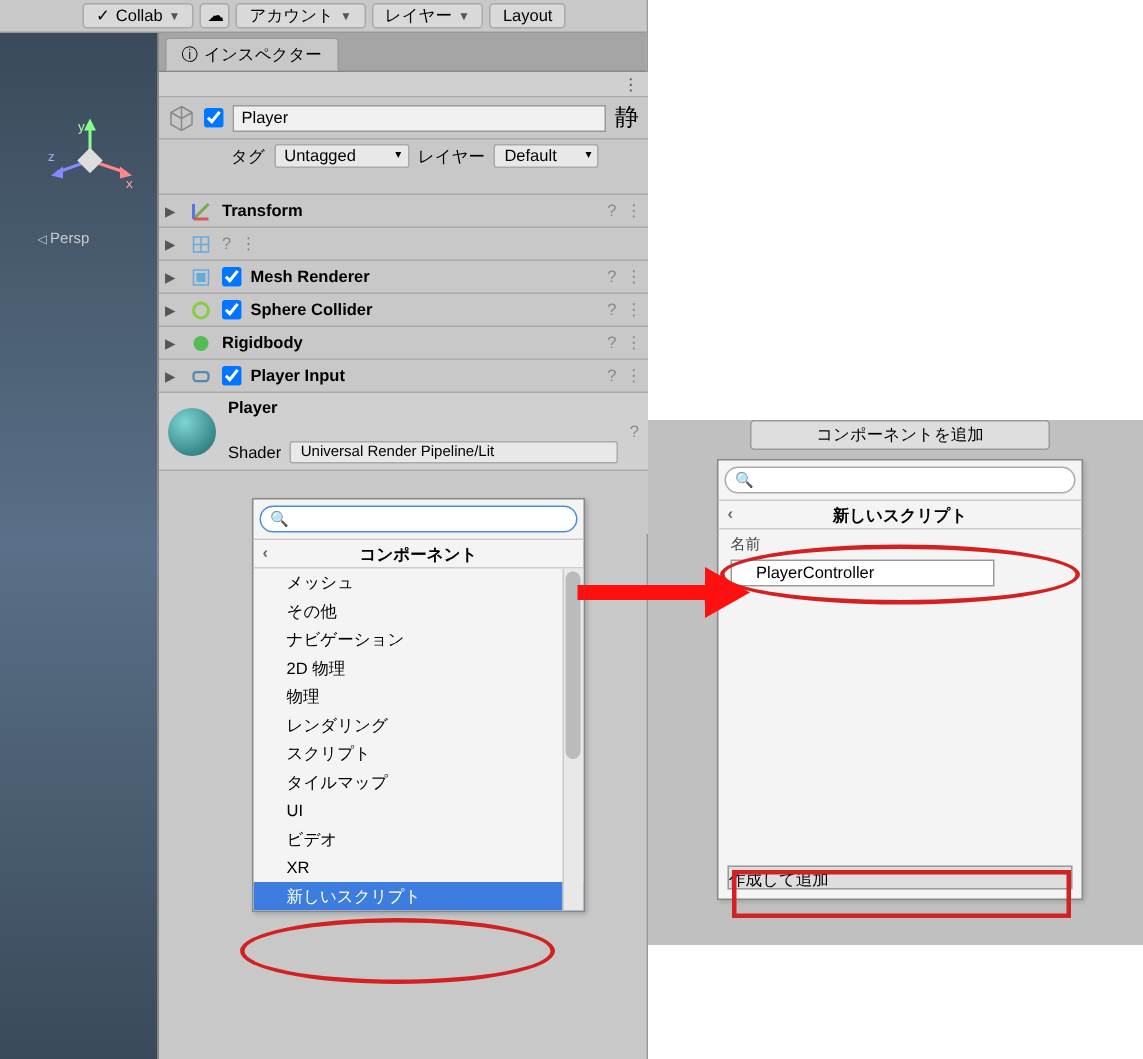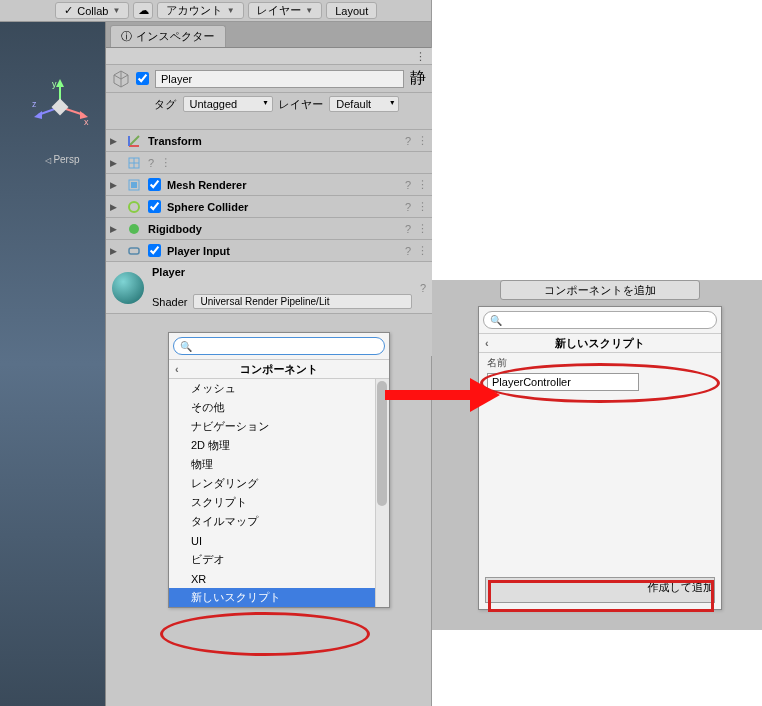--- a/index.html
+++ b/index.html
@@ -6,21 +6,21 @@
 body{background:#fff;width:762px;height:706px;position:relative;overflow:hidden;}
 .left-panel{position:absolute;left:0;top:0;width:432px;height:706px;background:#c8c8c8;border-right:1px solid #999;}
 .toolbar{height:22px;background:#c8c8c8;border-bottom:1px solid #999;display:flex;align-items:center;padding-left:55px;gap:4px;font-size:11px;}
 .tb-btn{background:#d9d9d9;border:1px solid #aaa;border-radius:3px;padding:1px 8px;display:flex;align-items:center;gap:4px;height:17px;}
 .tb-icon{width:20px;padding:1px 4px;}
 .dropdown-arrow{font-size:8px;color:#555;}
 .tab-bar{height:26px;background:#a5a5a5;border-bottom:1px solid #888;display:flex;align-items:flex-end;padding-left:110px;}
 .tab{background:#c8c8c8;border:1px solid #999;border-bottom:none;border-radius:3px 3px 0 0;padding:3px 10px;font-size:11px;display:flex;align-items:center;gap:4px;}
 .scene-area{position:absolute;left:0;top:22px;width:106px;height:684px;background:linear-gradient(180deg,#3a4a5a 0%,#5a7088 50%,#3a4a5a 100%);border-right:1px solid #888;}
 .gizmo{position:absolute;left:30px;top:55px;width:60px;height:60px;}
-.persp{position:absolute;left:45px;top:132px;font-size:10px;color:#ccc;}
+.persp{position:absolute;left:25px;top:132px;font-size:10px;color:#ccc;}
 .inspector{position:absolute;left:106px;top:48px;width:326px;background:#c8c8c8;}
 .insp-header{height:17px;background:#d0d0d0;border-bottom:1px solid #aaa;display:flex;align-items:center;justify-content:flex-end;padding-right:6px;font-size:11px;color:#555;}
 .obj-row{background:#c8c8c8;border-bottom:1px solid #aaa;padding:3px 6px;display:flex;align-items:center;gap:6px;}
 .cube-icon{width:18px;height:18px;display:flex;align-items:center;justify-content:center;}
 .name-field{flex:1;background:#f0f0f0;border:1px solid #999;padding:2px 5px;font-size:11px;height:18px;}
 .tag-row{padding:3px 6px 17px 48px;display:flex;align-items:center;gap:6px;font-size:11px;border-bottom:1px solid #aaa;}
 .tag-dd{background:#e8e8e8;border:1px solid #aaa;padding:1px 18px 1px 6px;font-size:11px;border-radius:2px;position:relative;}
 .tag-dd::after{content:"▾";position:absolute;right:4px;font-size:8px;}
 .comp-row{height:22px;border-bottom:1px solid #aaa;display:flex;align-items:center;padding:0 4px;gap:6px;font-size:11px;}
 .fold{font-size:9px;color:#555;width:10px;}
@@ -45,23 +45,23 @@
 .dd-item{height:19px;display:flex;align-items:center;padding:0 10px 0 22px;font-size:11px;position:relative;}
 .dd-item .arr{position:absolute;right:8px;font-size:9px;color:#777;}
 .dd-item.selected{background:#3e7de0;color:#fff;}
 .dd-item.selected .arr{color:#fff;}
 .dd-scrollbar{position:absolute;right:0;top:0;width:14px;height:100%;background:#e8e8e8;border-left:1px solid #ccc;}
 .dd-thumb{position:absolute;right:2px;top:2px;width:10px;height:55%;background:#bbb;border-radius:5px;}
 .right-panel{position:absolute;left:460px;top:280px;width:280px;font-size:11px;}
 .right-add{width:200px;height:20px;margin:0 auto;background:#dedede;border:1px solid #999;border-radius:3px;text-align:center;line-height:18px;}
 .right-dd{margin-top:6px;background:#f4f4f4;border:1px solid #888;width:244px;margin-left:18px;box-shadow:1px 1px 3px rgba(0,0,0,0.15);}
 .name-label{padding:3px 8px;font-size:10px;color:#444;}
-.name-input{margin:0 8px;background:#fff;border:1px solid #999;padding:2px 4px;font-size:11px;height:18px;}
+.name-input{margin:0 8px;background:#fff;border:1px solid #999;padding:2px 16px;font-size:11px;height:18px;}
 .filler{height:180px;}
-.create-btn{margin:6px;height:26px;background:#dedede;border:1px solid #999;text-align:right;line-height:18px;font-size:11px;}
+.create-btn{margin:6px;height:16px;background:#dedede;border:1px solid #999;text-align:left;line-height:18px;font-size:11px;}
 .ellipse{position:absolute;border:3px solid #d32020;border-radius:50%;pointer-events:none;}
 .rect-hl{position:absolute;border:3px solid #d32020;pointer-events:none;}
 .arrow-svg{position:absolute;pointer-events:none;}
 .persp::before{content:"◁ ";font-size:8px;}
 </style>
 </head>
 <body>
 
 <div class="left-panel">
   <div class="toolbar">

